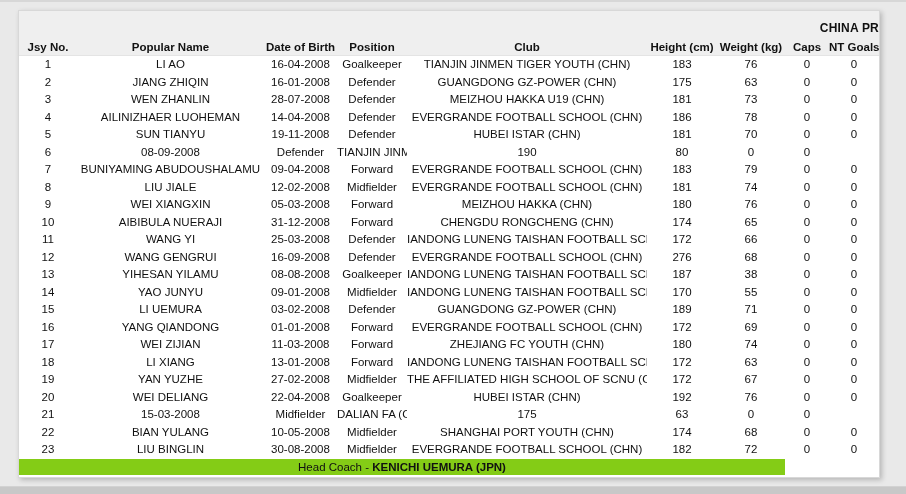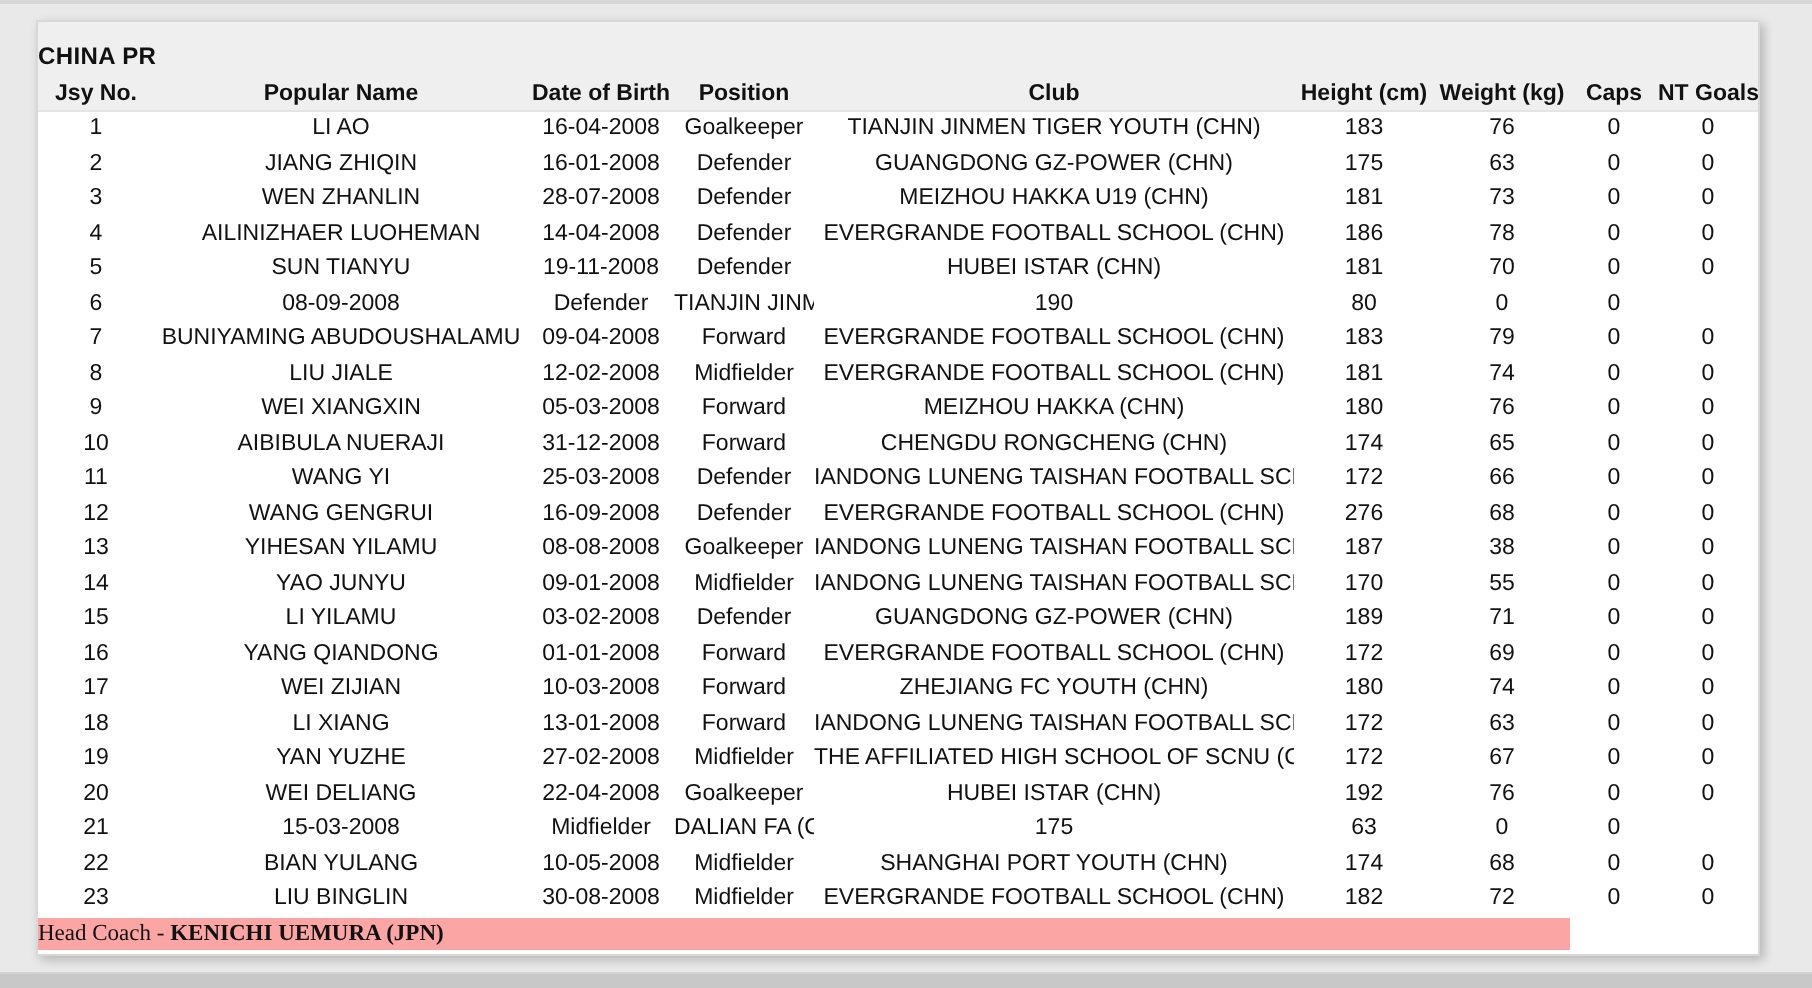--- a/index.html
+++ b/index.html
@@ -26,21 +26,21 @@
     border:1px solid #d8d8d8;
     box-shadow:2px 2px 5px rgba(0,0,0,0.22);
   }
   .grid {
     display:grid;
     grid-template-columns:58px 187px 73px 70px 240px 70px 68px 44px 50px;
   }
   .title-row {
     height:28px;
     background:#efefef;
-    display:flex; align-items:center; justify-content:flex-start;
+    display:flex; align-items:center; justify-content:flex-end;
     padding-top:6px;
   }
   .title-row .title {
     font-weight:bold; font-size:12px; letter-spacing:0.2px;
   }
   .header-row {
     height:17px;
     background:#efefef;
     border-bottom:1px solid #e4e4e4;
   }
@@ -54,25 +54,25 @@
     font-size:11.5px;
   }
   .data-row { height:17.5px; }
   .data-row .cell { line-height:17.5px; }
   .footer-row {
     display:grid;
     grid-template-columns:766px 1fr;
     height:16px;
   }
   .footer-cell {
-    background:#fca5a5;
+    background:#84cc16;
+    text-align:center;
     font-size:11.5px;
     line-height:16px;
     white-space:nowrap;
-    font-family:Liberation Serif, serif;
   }
   .footer-cell b { font-weight:bold; }
 </style>
 </head>
 <body>
 
 <div class="top-edge"></div>
 
 <div class="panel">
   <div class="title-row">
@@ -240,21 +240,21 @@
         <div class="cell">09-01-2008</div>
         <div class="cell">Midfielder</div>
         <div class="cell">IANDONG LUNENG TAISHAN FOOTBALL SCHOOL (CH</div>
         <div class="cell">170</div>
         <div class="cell">55</div>
         <div class="cell">0</div>
         <div class="cell">0</div>
       </div>
       <div class="grid data-row">
         <div class="cell">15</div>
-        <div class="cell">LI YILAMU</div>
+        <div class="cell">LI UEMURA</div>
         <div class="cell">03-02-2008</div>
         <div class="cell">Defender</div>
         <div class="cell">GUANGDONG GZ-POWER (CHN)</div>
         <div class="cell">189</div>
         <div class="cell">71</div>
         <div class="cell">0</div>
         <div class="cell">0</div>
       </div>
       <div class="grid data-row">
         <div class="cell">16</div>
@@ -263,21 +263,21 @@
         <div class="cell">Forward</div>
         <div class="cell">EVERGRANDE FOOTBALL SCHOOL (CHN)</div>
         <div class="cell">172</div>
         <div class="cell">69</div>
         <div class="cell">0</div>
         <div class="cell">0</div>
       </div>
       <div class="grid data-row">
         <div class="cell">17</div>
         <div class="cell">WEI ZIJIAN</div>
-        <div class="cell">10-03-2008</div>
+        <div class="cell">11-03-2008</div>
         <div class="cell">Forward</div>
         <div class="cell">ZHEJIANG FC YOUTH (CHN)</div>
         <div class="cell">180</div>
         <div class="cell">74</div>
         <div class="cell">0</div>
         <div class="cell">0</div>
       </div>
       <div class="grid data-row">
         <div class="cell">18</div>
         <div class="cell">LI XIANG</div>

